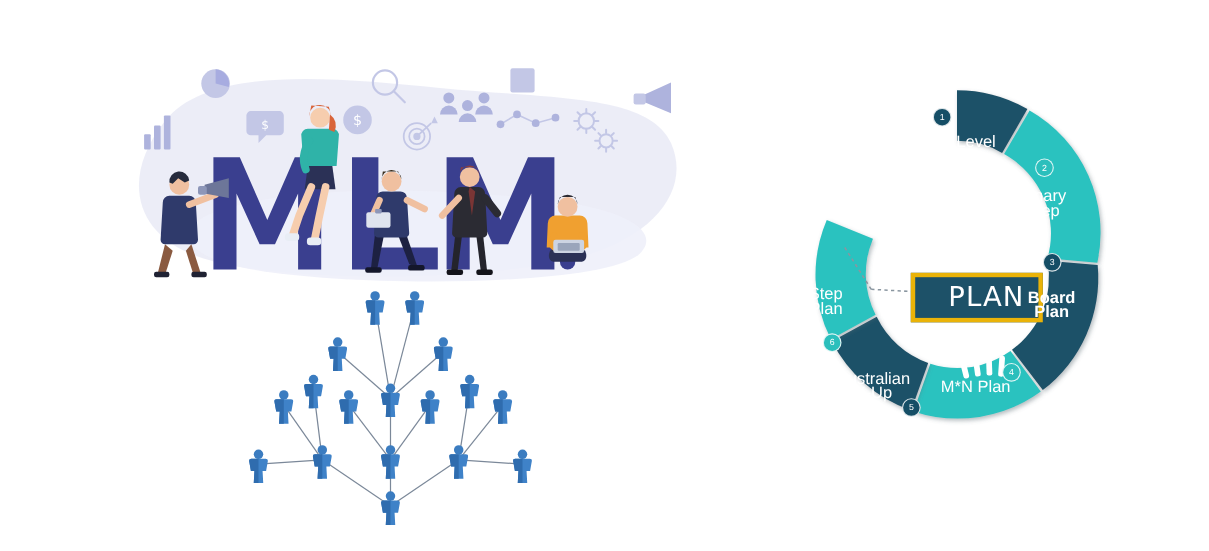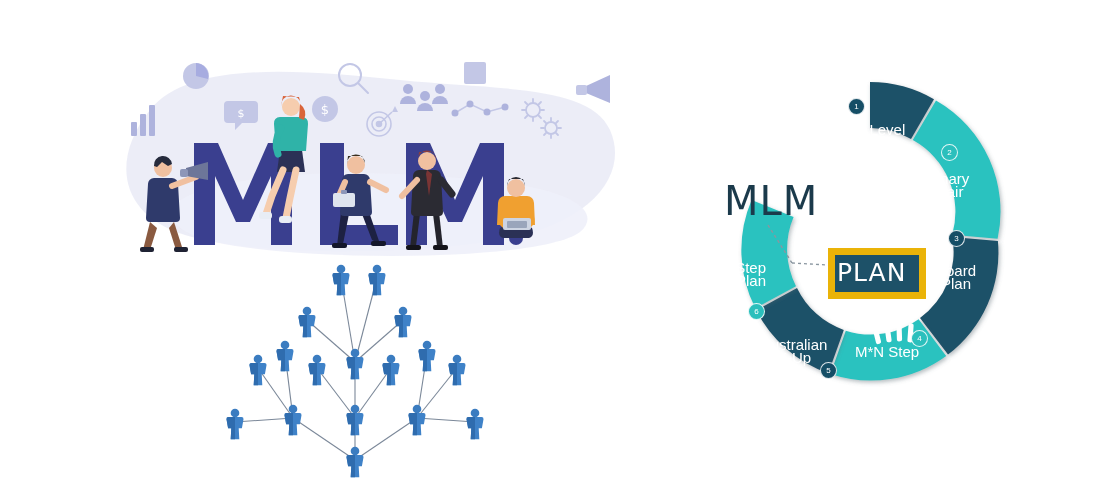--- a/index.html
+++ b/index.html
@@ -19,22 +19,22 @@
   .badge{position:absolute;width:15px;height:15px;border-radius:50%;
       border:1.4px solid rgba(255,255,255,.85);color:#fff;font-size:8px;
       display:flex;align-items:center;justify-content:center;
       font-family:"Liberation Sans",sans-serif;}
   .badge.dark{background:#154e66;}
   .badge.light{background:#2bbfbc;}
 
   #mlm-right-label{position:absolute;left:64px;top:138px;font-size:40px;
       color:#1b3a4b;font-family:"DejaVu Sans",sans-serif;letter-spacing:1px;}
   #plan-box{position:absolute;left:168px;top:208px;background:#1d5168;
-      color:#ffffff;font-size:25px;padding:3px 13px 5px 2px;letter-spacing:1px;
-      font-family:"DejaVu Sans",sans-serif;border:7px solid #eab308;}
+      color:#ffffff;font-size:25px;padding:3px 13px 5px 30px;letter-spacing:1px;
+      font-family:"DejaVu Sans",sans-serif;border:4px solid #eab308;}
 </style>
 </head>
 <body>
 
 <div id="stage">
 
   <div id="left-illustration">
 
     <svg width="640" height="501" viewBox="0 0 640 501">
 
@@ -346,34 +346,33 @@
         </g>
       </g>
 
       <g stroke="#8a96a0" stroke-width="1.4" fill="none" stroke-dasharray="3 3">
         <path d="M108,185 L132,223"></path>
         <path d="M132,223 L168,225"></path>
       </g>
     </svg>
 
     
-    <div id="mlm-right-label">MLM</div>
 
     <div id="plan-box">PLAN</div>
 
     <div class="seg-label" style="left:169px;top:83px;width:90px;">Uni Level</div>
     <div class="badge dark" style="left:188px;top:58px;">1</div>
 
-    <div class="seg-label" style="left:258px;top:132px;width:60px;">Binary Stair</div>
+    <div class="seg-label" style="left:258px;top:132px;width:60px;">Binary Step</div>
     <div class="badge light" style="left:281px;top:104px;">2</div>
 
-    <div class="seg-label" style="left:268px;top:224px;width:56px;">Board Plan</div>
+    <div class="seg-label" style="left:268px;top:224px;width:56px;font-weight:bold;">Board Plan</div>
     <div class="badge dark" style="left:288px;top:190px;">3</div>
 
-    <div class="seg-label" style="left:191px;top:305px;width:72px;">M*N Step</div>
+    <div class="seg-label" style="left:191px;top:305px;width:72px;">M*N Plan</div>
     <div class="badge light" style="left:251px;top:290px;">4</div>
 
     <div class="seg-label" style="left:96px;top:298px;width:76px;">Australian X-Up</div>
     <div class="badge dark" style="left:160px;top:322px;">5</div>
 
     <div class="seg-label" style="left:40px;top:221px;width:66px;text-align:right;">Stair Step Plan</div>
     <div class="badge light" style="left:88px;top:263px;">6</div>
   </div>
 
 </div>

